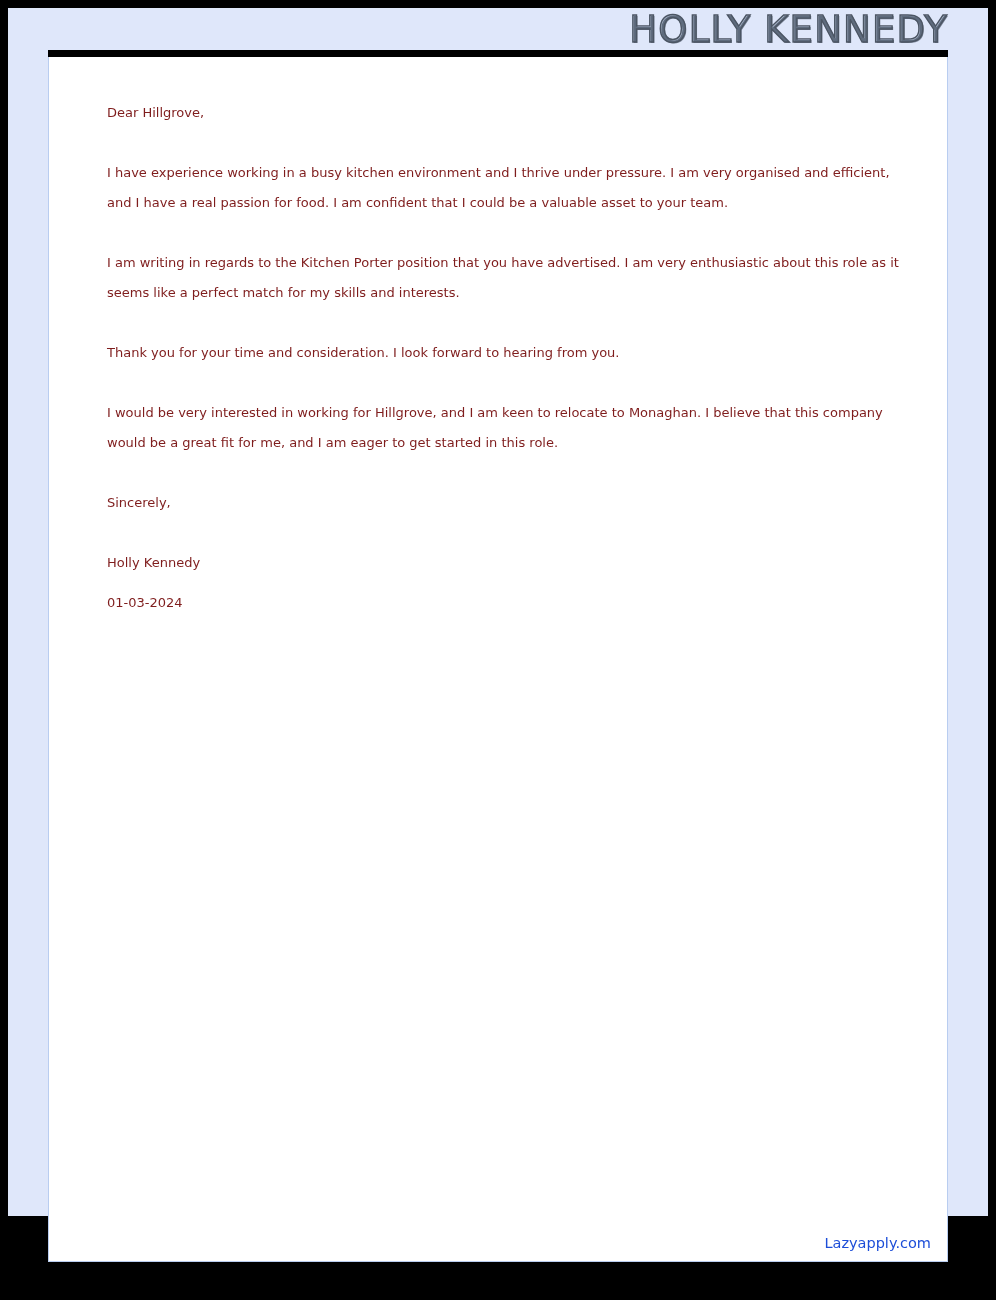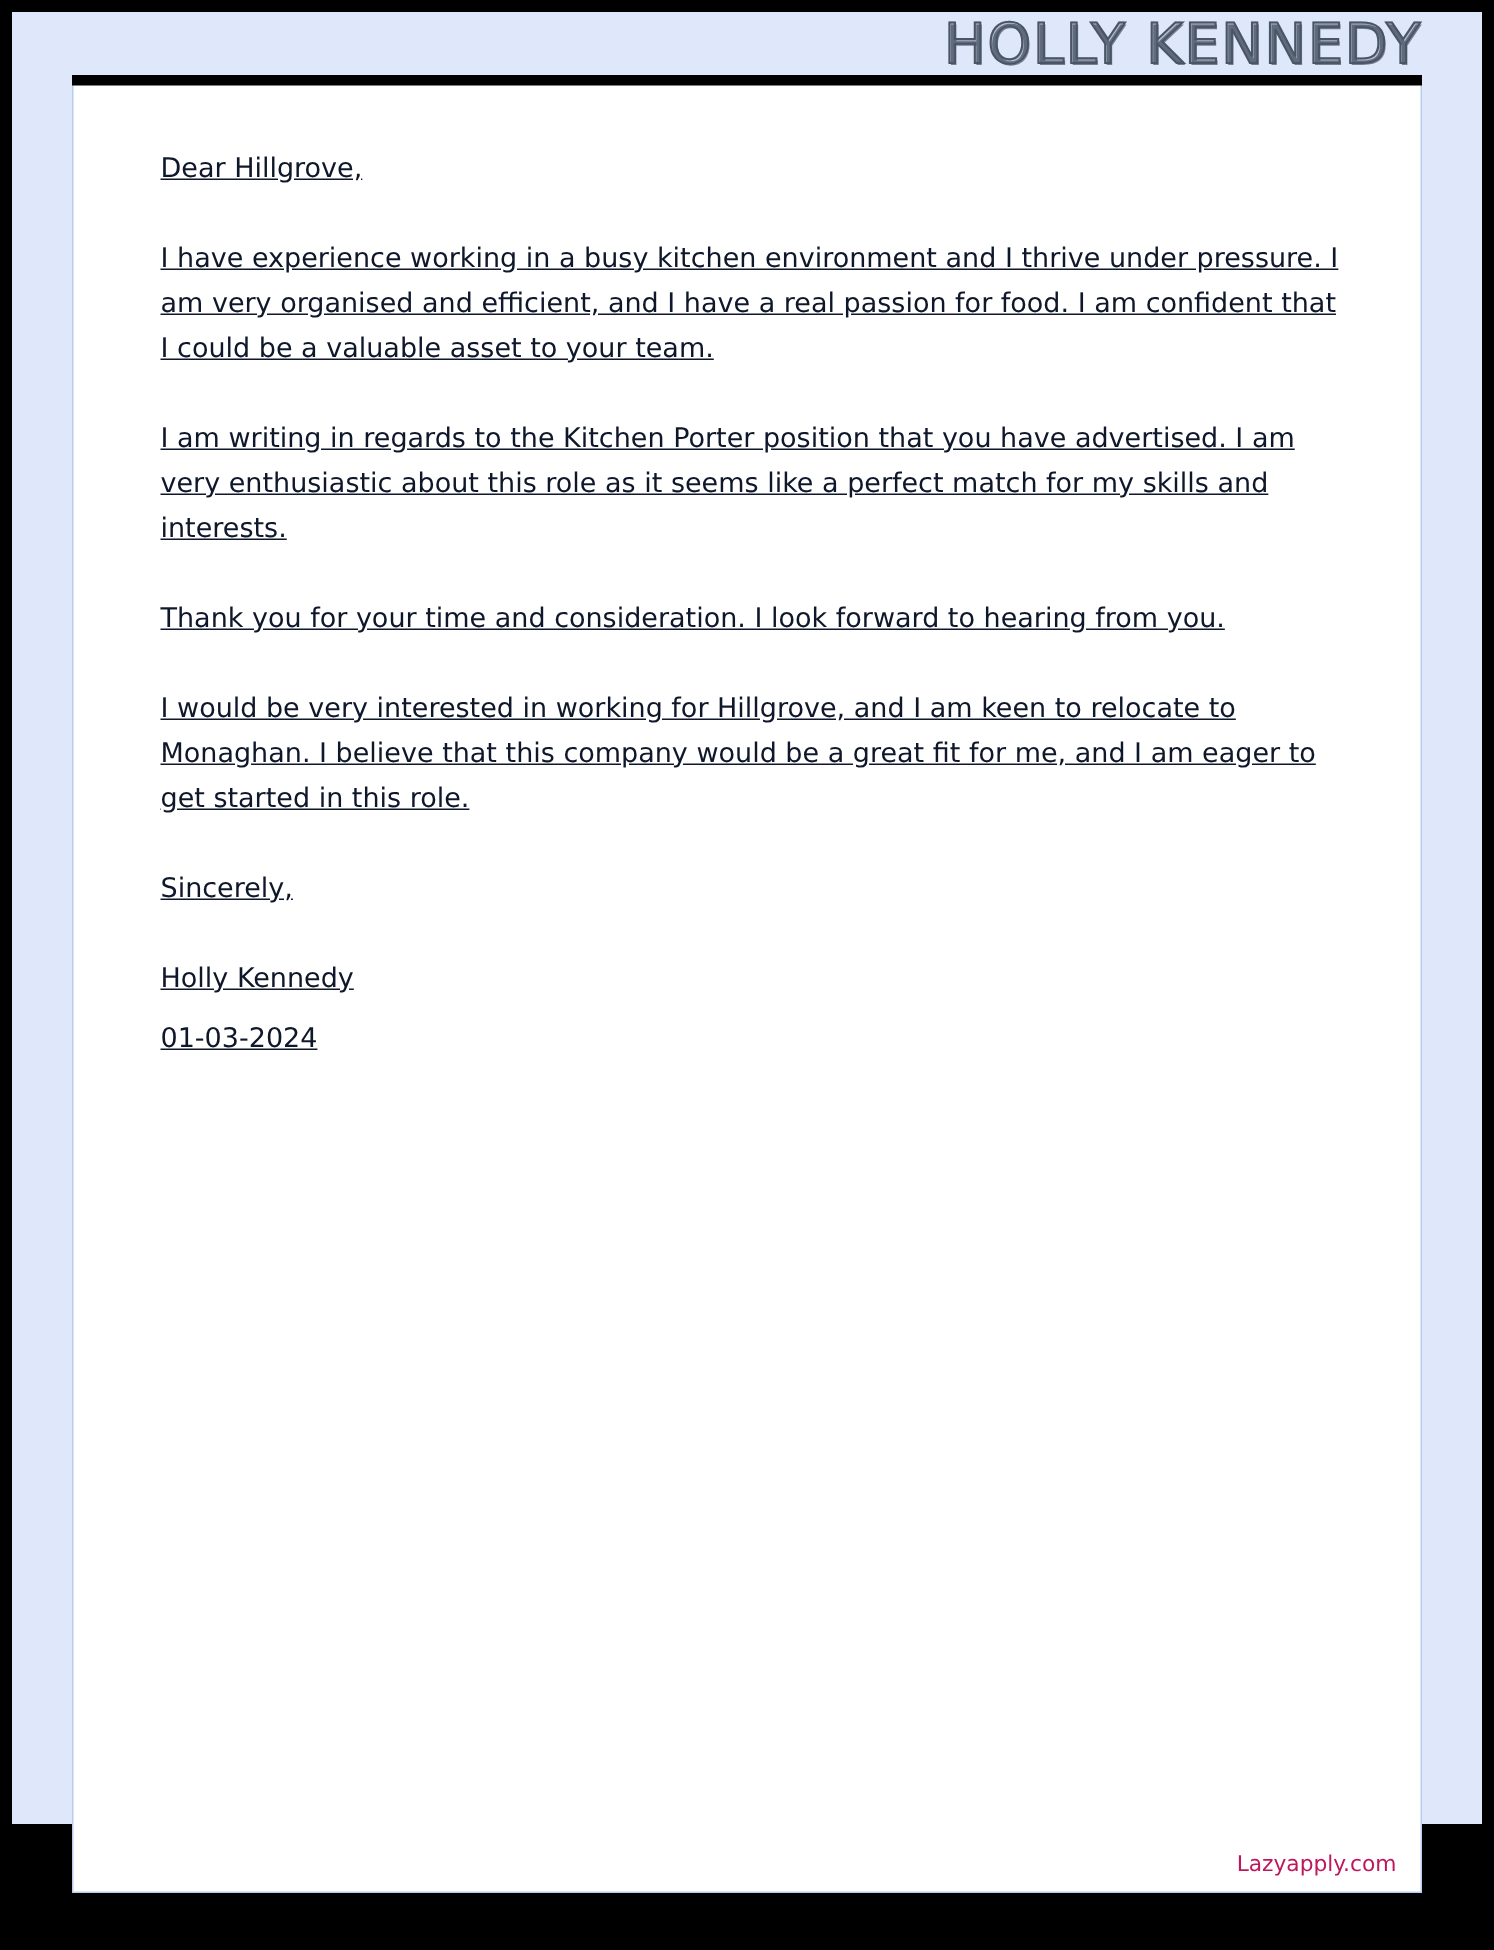--- a/index.html
+++ b/index.html
@@ -79,41 +79,40 @@
   .letter-body {
     position: absolute;
     left: 58px;
     top: 48px;
     width: 792px;
   }
 
   .letter-body p {
     margin: 0 0 30px 0;
     font-family: "DejaVu Sans", sans-serif;
-    font-size: 18px;
+    font-size: 13px;
     line-height: 30px;
-    color: #0f172a;
+    color: #7f1d1d;
     font-weight: 400;
-    text-decoration: underline;
   }
   .letter-body p.tight {
     margin-bottom: 0;
   }
   .letter-date {
     margin: 10px 0 0 0 !important;
     color: #1a7aec;
   }
 
   .sheet-footer {
     position: absolute;
     right: 16px;
     bottom: 10px;
     font-family: "DejaVu Sans", sans-serif;
     font-size: 14.5px;
-    color: #be185d;
+    color: #1d4ed8;
     white-space: nowrap;
   }
 </style>
 </head>
 <body>
 
 <div class="frame">
 
   <div class="letterhead">
     <div class="letterhead-name">HOLLY KENNEDY</div>

